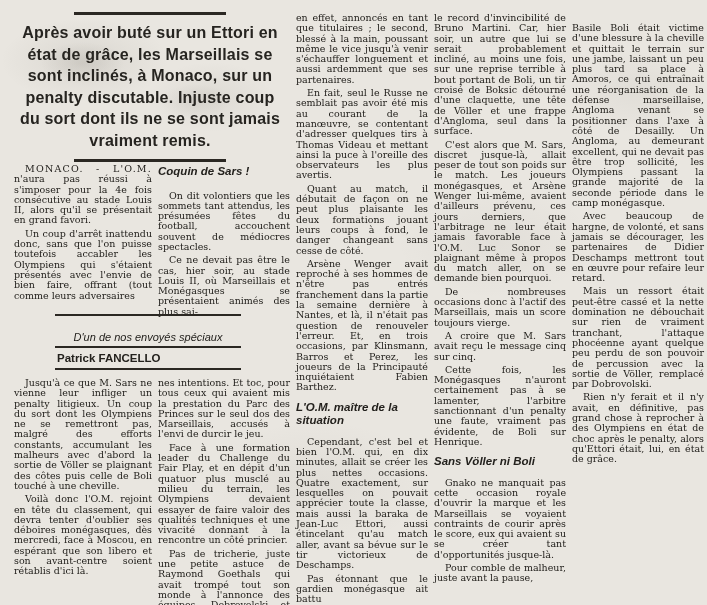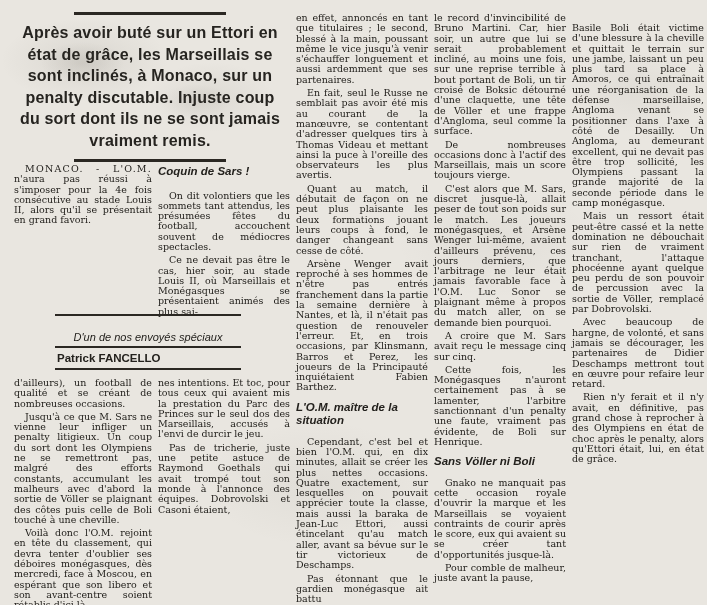--- a/index.html
+++ b/index.html
@@ -44,70 +44,71 @@
 <div class="page">
 
   <div class="headline-box">
     <div class="hrule"></div>
     <div class="headline">Après avoir buté sur un Ettori en état de grâce, les Marseillais se sont inclinés, à Monaco, sur un penalty discutable. Injuste coup du sort dont ils ne se sont jamais vraiment remis.</div>
     <div class="hrule"></div>
   </div>
 
   <div class="col" style="left:14px;top:164px;width:138px;">
     <p><span class="lead">MONACO. - L'O.M.</span> <span>n'aura pas réussi à s'imposer pour la 4e fois consécutive au stade Louis II, alors qu'il se présentait en grand favori.</span></p>
+    <p>Un coup d'arrêt inattendu donc, sans que l'on puisse toutefois accabler les Olympiens qui s'étaient présentés avec l'envie de bien faire, offrant (tout comme leurs adversaires</p>
   </div>
 
   <div class="col" style="left:158px;top:164px;width:132px;">
     <div class="section-heading first">Coquin de Sars !</div>
     <p>On dit volontiers que les sommets tant attendus, les présumées fêtes du football, accouchent souvent de médiocres spectacles.</p>
     <p>Ce ne devait pas être le cas, hier soir, au stade Louis II, où Marseillais et Monégasques se présentaient animés des plus sai-</p>
   </div>
 
   <div class="byline-box">
     <div class="brule"></div>
     <div class="kicker">D'un de nos envoyés spéciaux</div>
     <div class="brule"></div>
     <div class="author">Patrick FANCELLO</div>
     <div class="brule"></div>
   </div>
 
   <div class="col" style="left:14px;top:378px;width:138px;">
-    <p class="cont">d'ailleurs), un football de qualité et se créant de nombreuses occasions.</p>
     <p>Jusqu'à ce que M. Sars ne vienne leur infliger un penalty litigieux. Un coup du sort dont les Olympiens ne se remettront pas, malgré des efforts constants, accumulant les malheurs avec d'abord la sortie de Völler se plaignant des côtes puis celle de Boli touché à une cheville.</p>
     <p>Voilà donc l'O.M. rejoint en tête du classement, qui devra tenter d'oublier ses déboires monégasques, dès mercredi, face à Moscou, en espérant que son libero et son avant-centre soient rétablis d'ici là.</p>
   </div>
 
   <div class="col" style="left:158px;top:378px;width:132px;">
     <p class="cont">nes intentions. Et toc, pour tous ceux qui avaient mis la prestation du Parc des Princes sur le seul dos des Marseillais, accusés à l'envi de durcir le jeu.</p>
+    <p>Face à une formation leader du Challenge du Fair Play, et en dépit d'un quatuor plus musclé au milieu du terrain, les Olympiens devaient essayer de faire valoir des qualités techniques et une vivacité donnant à la rencontre un côté princier.</p>
     <p>Pas de tricherie, juste une petite astuce de Raymond Goethals qui avait trompé tout son monde à l'annonce des équipes. Dobrovolski et Casoni étaient,</p>
   </div>
 
   <div class="col" style="left:296px;top:13px;width:132px;">
     <p class="cont">en effet, annoncés en tant que titulaires ; le second, blessé à la main, poussant même le vice jusqu'à venir s'échauffer longuement et aussi ardemment que ses partenaires.</p>
     <p>En fait, seul le Russe ne semblait pas avoir été mis au courant de la manœuvre, se contentant d'adresser quelques tirs à Thomas Videau et mettant ainsi la puce à l'oreille des observateurs les plus avertis.</p>
     <p>Quant au match, il débutait de façon on ne peut plus plaisante les deux formations jouant leurs coups à fond, le danger changeant sans cesse de côté.</p>
     <p>Arsène Wenger avait reproché à ses hommes de n'être pas entrés franchement dans la partie la semaine dernière à Nantes, et là, il n'était pas question de renouveler l'erreur. Et, en trois occasions, par Klinsmann, Barros et Perez, les joueurs de la Principauté inquiétaient Fabien Barthez.</p>
     <div class="section-heading">L'O.M. maître de la situation</div>
     <p>Cependant, c'est bel et bien l'O.M. qui, en dix minutes, allait se créer les plus nettes occasions. Quatre exactement, sur lesquelles on pouvait apprécier toute la classe, mais aussi la baraka de Jean-Luc Ettori, aussi étincelant qu'au match aller, avant sa bévue sur le tir victorieux de Deschamps.</p>
     <p>Pas étonnant que le gardien monégasque ait battu</p>
   </div>
 
   <div class="col" style="left:434px;top:13px;width:132px;">
-    <p class="cont">le record d'invincibilité de Bruno Martini. Car, hier soir, un autre que lui se serait probablement incliné, au moins une fois, sur une reprise terrible à bout portant de Boli, un tir croisé de Boksic détourné d'une claquette, une tête de Völler et une frappe d'Angloma, seul comme la surface.</p>
+    <p class="cont">le record d'invincibilité de Bruno Martini. Car, hier soir, un autre que lui se serait probablement incliné, au moins une fois, sur une reprise terrible à bout portant de Boli, un tir croisé de Boksic détourné d'une claquette, une tête de Völler et une frappe d'Angloma, seul dans la surface.</p>
+    <p>C'est alors que M. Sars, discret jusque-là, allait peser de tout son poids sur le match. Les joueurs monégasques, et Arsène Wenger lui-même, avaient d'ailleurs prévenu, ces jours derniers, que l'arbitrage ne leur était jamais favorable face à l'O.M. Luc Sonor se plaignant même à propos du match aller, on se demande bien pourquoi.</p>
     <p>De nombreuses occasions donc à l'actif des Marseillais, mais un score toujours vierge.</p>
-    <p>C'est alors que M. Sars, discret jusque-là, allait peser de tout son poids sur le match. Les joueurs monégasques, et Arsène Wenger lui-même, avaient d'ailleurs prévenu, ces jours derniers, que l'arbitrage ne leur était jamais favorable face à l'O.M. Luc Sonor se plaignant même à propos du match aller, on se demande bien pourquoi.</p>
     <p>A croire que M. Sars avait reçu le message cinq sur cinq.</p>
     <p>Cette fois, les Monégasques n'auront certainement pas à se lamenter, l'arbitre sanctionnant d'un penalty une faute, vraiment pas évidente, de Boli sur Henrique.</p>
     <div class="section-heading">Sans Völler ni Boli</div>
     <p>Gnako ne manquait pas cette occasion royale d'ouvrir la marque et les Marseillais se voyaient contraints de courir après le score, eux qui avaient su se créer tant d'opportunités jusque-là.</p>
     <p>Pour comble de malheur, juste avant la pause,</p>
   </div>
 
   <div class="col" style="left:572px;top:13px;width:132px;margin-top:10px;">
     <p class="cont">Basile Boli était victime d'une blessure à la cheville et quittait le terrain sur une jambe, laissant un peu plus tard sa place à Amoros, ce qui entraînait une réorganisation de la défense marseillaise, Angloma venant se positionner dans l'axe à côté de Desailly. Un Angloma, au demeurant excellent, qui ne devait pas être trop sollicité, les Olympiens passant la grande majorité de la seconde période dans le camp monégasque.</p>
+    <p>Avec beaucoup de hargne, de volonté, et sans jamais se décourager, les partenaires de Didier Deschamps mettront tout en œuvre pour refaire leur retard.</p>
     <p>Mais un ressort était peut-être cassé et la nette domination ne débouchait sur rien de vraiment tranchant, l'attaque phocéenne ayant quelque peu perdu de son pouvoir de percussion avec la sortie de Völler, remplacé par Dobrovolski.</p>
-    <p>Avec beaucoup de hargne, de volonté, et sans jamais se décourager, les partenaires de Didier Deschamps mettront tout en œuvre pour refaire leur retard.</p>
     <p>Rien n'y ferait et il n'y avait, en définitive, pas grand chose à reprocher à des Olympiens en état de choc après le penalty, alors qu'Ettori était, lui, en état de grâce.</p>
   </div>
 
   <div class="smudge" style="left:20px;top:30px;width:250px;height:110px;background:radial-gradient(ellipse 60px 30px at 25% 30%, rgba(80,75,65,0.10), transparent 70%),radial-gradient(ellipse 50px 25px at 70% 65%, rgba(80,75,65,0.08), transparent 70%);"></div>
 
 </div>
 
 </body></html>

